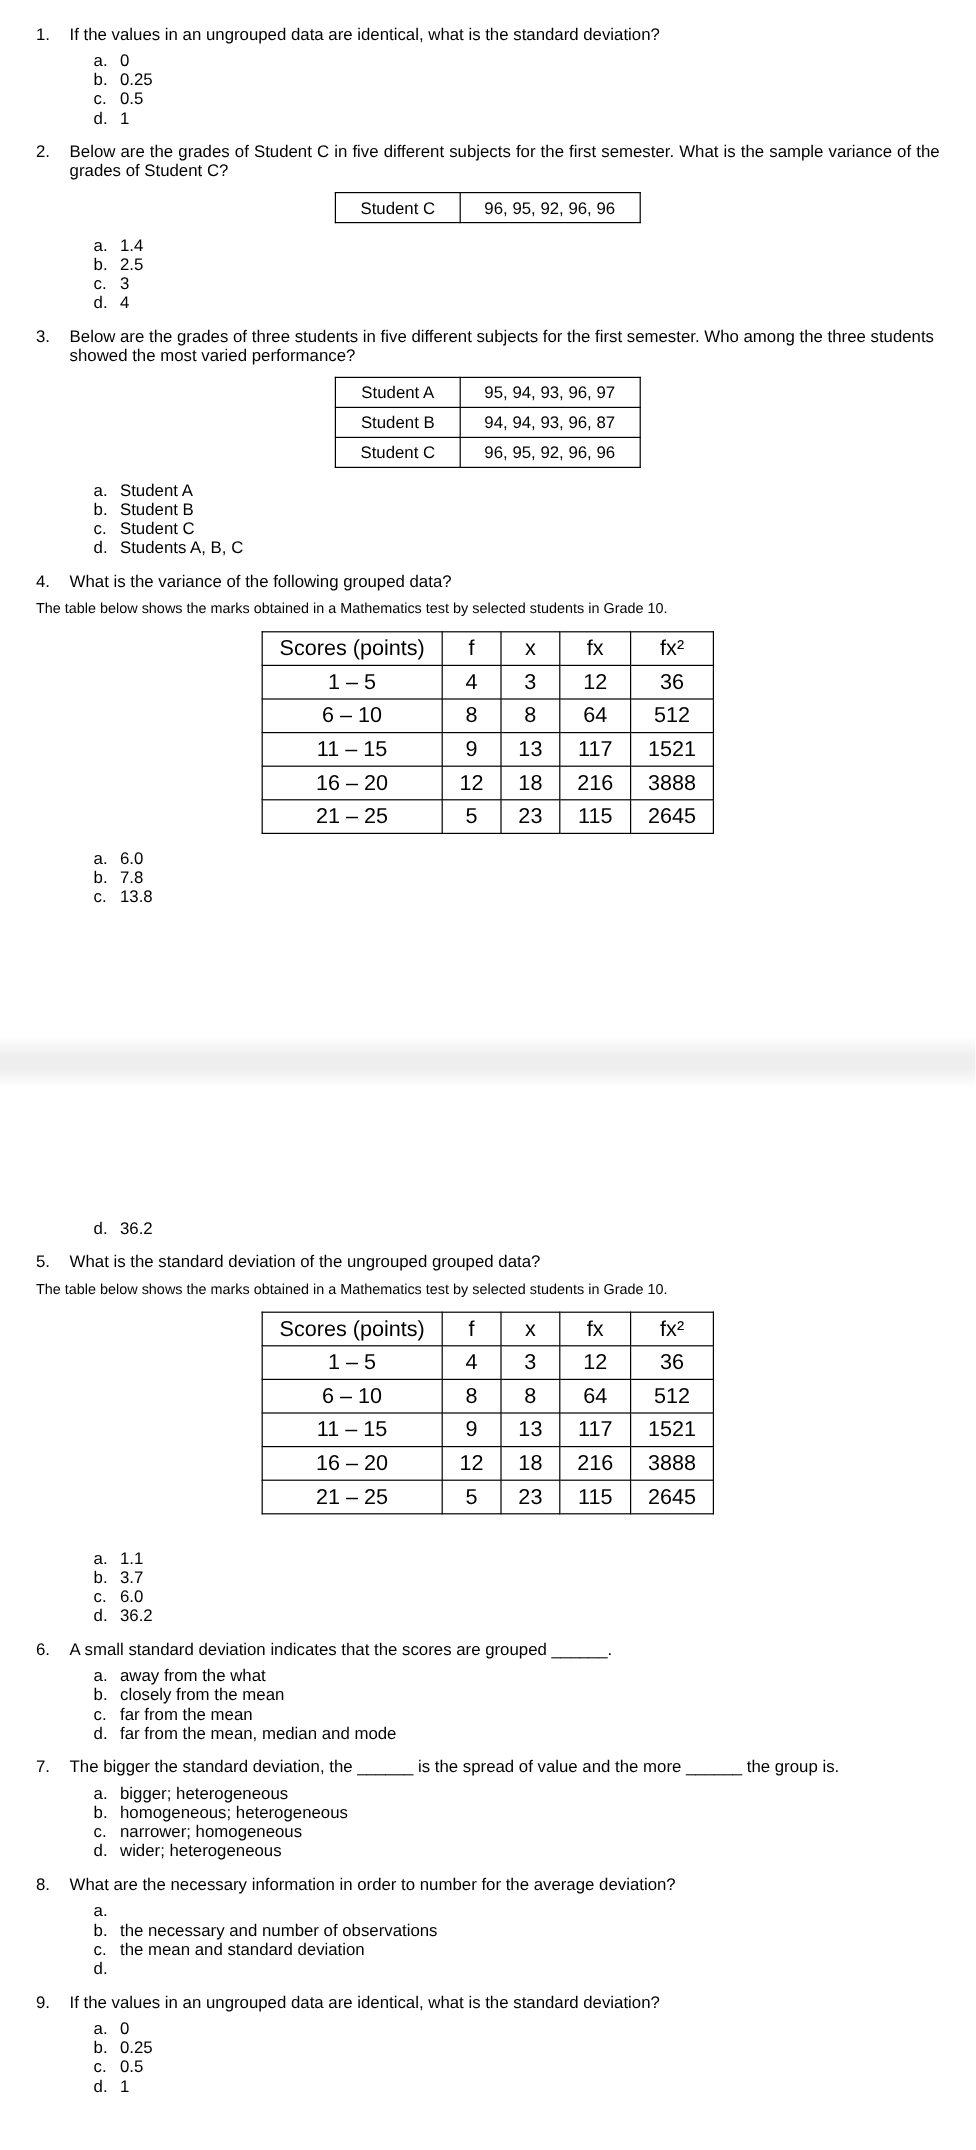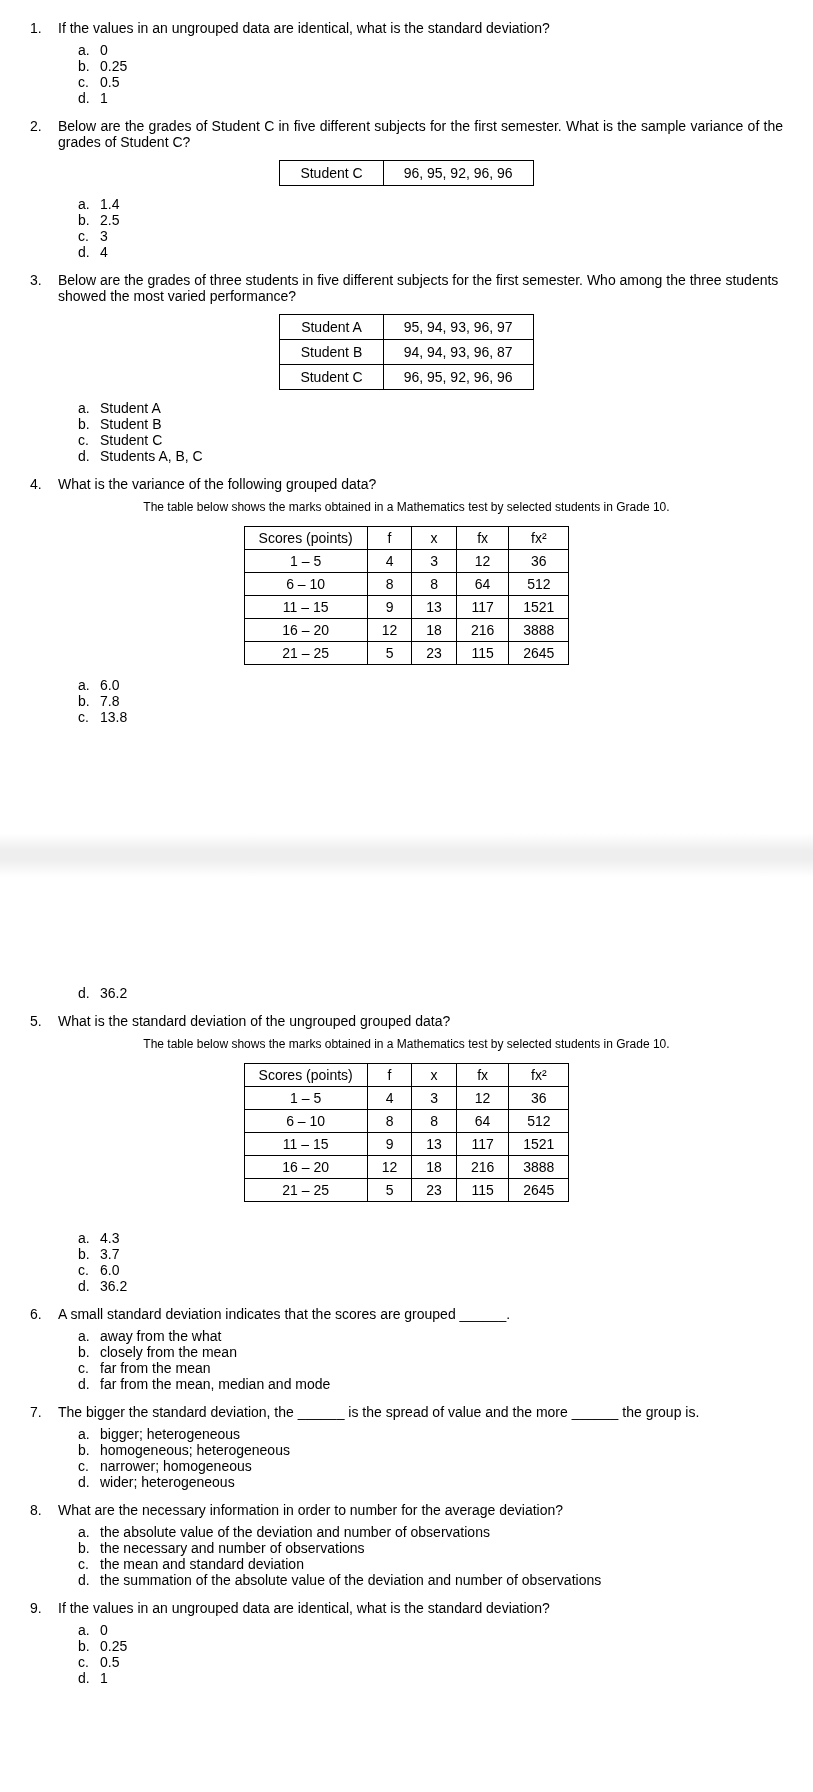--- a/index.html
+++ b/index.html
@@ -4,23 +4,23 @@
 <style>
 body{font-family:Arial,sans-serif;font-size:14px;color:#000;margin:0;padding:20px 30px;width:813px;box-sizing:border-box;background:#fff}
 .q{display:flex;margin-bottom:6px}
 .qn{width:28px;flex-shrink:0}
 .qt{flex:1}
 .opts{margin-left:48px;margin-bottom:12px}
 .opt{display:flex}
 .ol{width:22px}
 .tbl{border-collapse:collapse;margin:10px auto}
 .tbl td{border:1px solid #000;padding:4px 20px;text-align:center}
-.tbl2{border-collapse:collapse;margin:12px auto;font-size:14px}
+.tbl2{border-collapse:collapse;margin:12px auto;font-size:18px}
 .tbl2 td,.tbl2 th{border:1px solid #000;padding:3px 14px;text-align:center;font-weight:normal}
-.cap{text-align:center;font-size:12px;margin:8px 0 4px}
+.cap{font-size:12px;margin:8px 0 4px}
 .gap{height:220px;background:linear-gradient(#fff 0%,#fff 40%,#eee 48%,#eee 52%,#fff 60%,#fff 100%);margin:20px -30px}
 .justify{text-align:justify}
 </style>
 </head>
 <body>
 
 
 <div class="q">
     <div class="qn">1.</div>
     <div class="qt">If the values in an ungrouped data are identical, what is the standard deviation?</div>
@@ -237,21 +237,21 @@
         <td>23</td>
         <td>115</td>
         <td>2645</td>
       </tr>
 </tbody>
   </table>
 <br>
 <div class="opts">
 <div class="opt">
       <div class="ol">a.</div>
-      <div>4.3</div>
+      <div>1.1</div>
     </div>
 <div class="opt">
       <div class="ol">b.</div>
       <div>3.7</div>
     </div>
 <div class="opt">
       <div class="ol">c.</div>
       <div>6.0</div>
     </div>
 <div class="opt">
@@ -306,33 +306,31 @@
     </div>
 </div>
 
 <div class="q">
     <div class="qn">8.</div>
     <div class="qt">What are the necessary information in order to number for the average deviation?</div>
   </div>
 <div class="opts">
 <div class="opt">
       <div class="ol">a.</div>
-      <div>the absolute value of the deviation and number of observations</div>
     </div>
 <div class="opt">
       <div class="ol">b.</div>
       <div>the necessary and number of observations</div>
     </div>
 <div class="opt">
       <div class="ol">c.</div>
       <div>the mean and standard deviation</div>
     </div>
 <div class="opt">
       <div class="ol">d.</div>
-      <div>the summation of the absolute value of the deviation and number of observations</div>
     </div>
 </div>
 
 <div class="q">
     <div class="qn">9.</div>
     <div class="qt">If the values in an ungrouped data are identical, what is the standard deviation?</div>
   </div>
 <div class="opts">
 <div class="opt">
       <div class="ol">a.</div>

